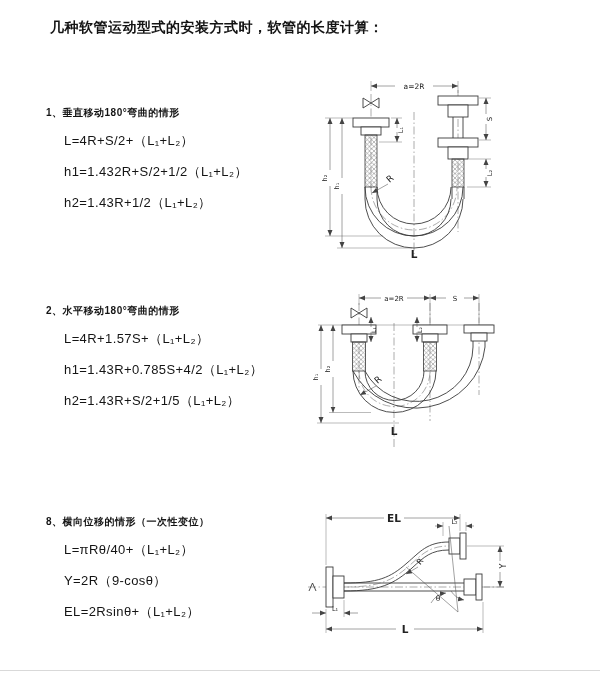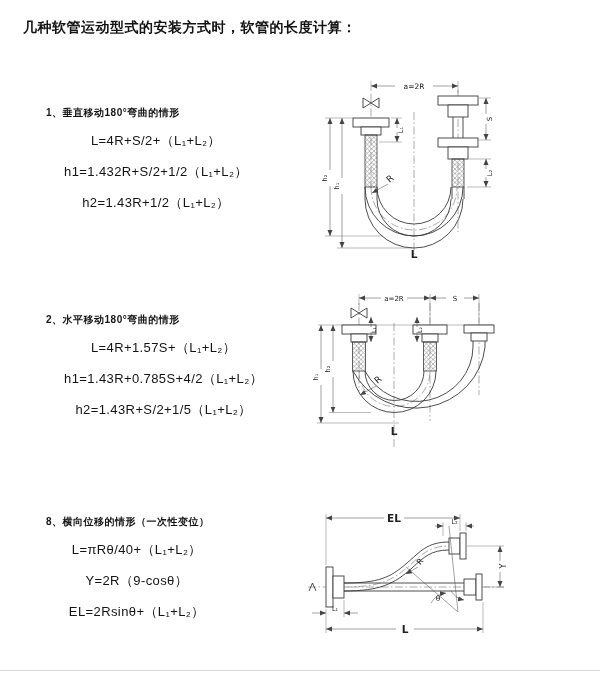--- a/index.html
+++ b/index.html
@@ -1,21 +1,21 @@
 <!DOCTYPE html>
 <html><head>
 <meta charset="utf-8">
 <style>
   html,body{margin:0;padding:0;background:#ffffff;}
   .page{position:relative;width:600px;height:675px;background:#fff;overflow:hidden;
         font-family:"Liberation Sans","DejaVu Sans",sans-serif;color:#141414;}
-  .title{position:absolute;left:23px;top:19px;font-size:14px;font-weight:bold;letter-spacing:.5px;}
+  .title{position:absolute;left:50px;top:19px;font-size:14px;font-weight:bold;letter-spacing:.5px;}
   .section{position:absolute;left:46px;}
   .sec-heading{font-size:10px;font-weight:bold;letter-spacing:.5px;}
-  .formula{font-size:13px;margin-left:18px;line-height:31px;letter-spacing:.4px;white-space:nowrap;text-align:center;}
+  .formula{font-size:13px;margin-left:18px;line-height:31px;letter-spacing:.4px;white-space:nowrap;}
   .formulas{margin-top:5px;}
   svg{position:absolute;overflow:visible;}
   svg text{font-family:"DejaVu Sans","Liberation Sans",sans-serif;fill:#222;}
   .ol{fill:none;stroke:#3a3a3a;stroke-width:.9;}
   .dim{fill:none;stroke:#555;stroke-width:.55;}
   .ext{fill:none;stroke:#666;stroke-width:.45;}
   .cl{fill:none;stroke:#666;stroke-width:.55;stroke-dasharray:8 2.5 1.5 2.5;}
   .part{fill:#fff;stroke:#3a3a3a;stroke-width:.9;}
   .bottom-rule{position:absolute;left:0;top:670px;width:600px;height:1px;background:#d9d9d9;}
 </style>
@@ -28,21 +28,21 @@
 
   <div class="section" style="top:106px">
     <div class="sec-heading">1、垂直移动180°弯曲的情形</div>
     <div class="formulas">
       <div class="formula">L=4R+S/2+（L₁+L₂）</div>
       <div class="formula">h1=1.432R+S/2+1/2（L₁+L₂）</div>
       <div class="formula">h2=1.43R+1/2（L₁+L₂）</div>
     </div>
   </div>
 
-  <div class="section" style="top:313px">
+  <div class="section" style="top:304px">
     <div class="sec-heading">2、水平移动180°弯曲的情形</div>
     <div class="formulas">
       <div class="formula">L=4R+1.57S+（L₁+L₂）</div>
       <div class="formula">h1=1.43R+0.785S+4/2（L₁+L₂）</div>
       <div class="formula">h2=1.43R+S/2+1/5（L₁+L₂）</div>
     </div>
   </div>
 
   <div class="section" style="top:515px">
     <div class="sec-heading">8、横向位移的情形（一次性变位）</div>

